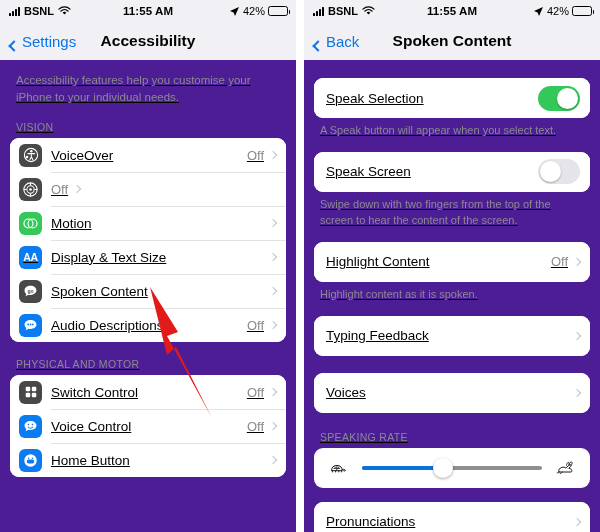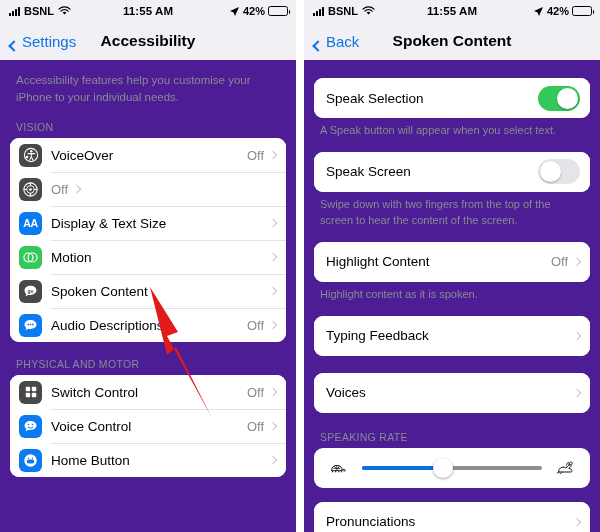--- a/index.html
+++ b/index.html
@@ -27,21 +27,21 @@
     position: relative;
   }
   .sb-left { display: flex; align-items: center; gap: 4px; }
   .sb-center {
     position: absolute; left: 0; right: 0; text-align: center;
     font-size: 11.5px; font-weight: bold; color: #000; letter-spacing: .1px;
     pointer-events: none;
   }
   .sb-right {
     margin-left: auto; display: flex; align-items: center; gap: 3px;
-    font-size: 11px; font-weight: bold; color: #000;
+    font-size: 11px; font-weight: normal; color: #000;
   }
   .carrier { font-size: 11px; font-weight: bold; color: #000; }
   .bars { display: flex; align-items: flex-end; gap: 1px; height: 9px; }
   .bars i { display: block; width: 2px; background: #000; border-radius: .5px; }
   .bars i:nth-child(1) { height: 3px; }
   .bars i:nth-child(2) { height: 5px; }
   .bars i:nth-child(3) { height: 7px; }
   .bars i:nth-child(4) { height: 9px; }
   .batt {
     width: 20px; height: 10px; border: 1px solid #000; border-radius: 2.5px;
@@ -71,21 +71,21 @@
     border-left: 2.2px solid #0b74e8; border-bottom: 2.2px solid #0b74e8;
     transform: rotate(45deg); margin-right: 1px;
   }
   .nav-title {
     position: absolute; left: 0; right: 0; text-align: center;
     font-size: 15.5px; font-weight: bold; color: #000;
     pointer-events: none;
   }
 
   
-  .content { padding: 0 10px; }
+  .content { padding: 0 10px; text-decoration: underline; }
   .content.scroll-pad { padding-top: 6px; }
   .blurb {
     color: #8a8a8f; font-size: 11.5px; line-height: 1.45;
     padding: 12px 6px 14px 6px;
   }
   .sec-header {
     color: #8a8a8f; font-size: 10.5px; letter-spacing: .3px;
     padding: 2px 6px 5px 6px; text-transform: uppercase;
   }
   .group {
@@ -225,36 +225,36 @@
               <circle cx="10" cy="10" r="4.3" fill="none" stroke="#fff" stroke-width="1.2"></circle>
               <circle cx="10" cy="10" r="1.6" fill="#fff"></circle>
               <path d="M10 2.5v2.3M10 15.2v2.3M2.5 10h2.3M15.2 10h2.3" stroke="#fff" stroke-width="1.3" stroke-linecap="round"></path>
             </svg>
           </span>
           <span class="row-value">Off</span>
           <span class="chev"></span>
         </div>
 
         <div class="row">
+          <span class="ico" style="background:#34c759">
+            <svg width="17" height="17" viewBox="0 0 20 20">
+              <circle cx="7.6" cy="10" r="5.3" fill="none" stroke="#fff" stroke-width="1.4"></circle>
+              <circle cx="12.4" cy="10" r="5.3" fill="none" stroke="#fff" stroke-width="1.4"></circle>
+            </svg>
+          </span>
+          <span class="row-label">Motion</span>
+          <span class="row-value"></span>
+          <span class="chev"></span>
+        </div>
+
+        <div class="row">
           <span class="ico" style="background:#0a7bf0">
             <span style="font-size:10.5px;letter-spacing:-.3px">AA</span>
           </span>
           <span class="row-label">Display &amp; Text Size</span>
-          <span class="row-value"></span>
-          <span class="chev"></span>
-        </div>
-
-        <div class="row">
-          <span class="ico" style="background:#34c759">
-            <svg width="17" height="17" viewBox="0 0 20 20">
-              <circle cx="7.6" cy="10" r="5.3" fill="none" stroke="#fff" stroke-width="1.4"></circle>
-              <circle cx="12.4" cy="10" r="5.3" fill="none" stroke="#fff" stroke-width="1.4"></circle>
-            </svg>
-          </span>
-          <span class="row-label">Motion</span>
           <span class="row-value"></span>
           <span class="chev"></span>
         </div>
 
         <div class="row">
           <span class="ico" style="background:#48484a">
             <svg width="17" height="17" viewBox="0 0 20 20">
               <path d="M10 3.2c4 0 7 2.4 7 5.4s-3 5.4-7 5.4c-.8 0-1.6-.1-2.3-.3L4.2 15.6l.8-2.6C3.8 12 3 10.6 3 8.6c0-3 3-5.4 7-5.4z" fill="#fff"></path>
               <text x="10" y="11.4" font-size="6" font-family="Liberation Sans, sans-serif" font-weight="bold" text-anchor="middle" fill="#48484a">go</text>
             </svg>

